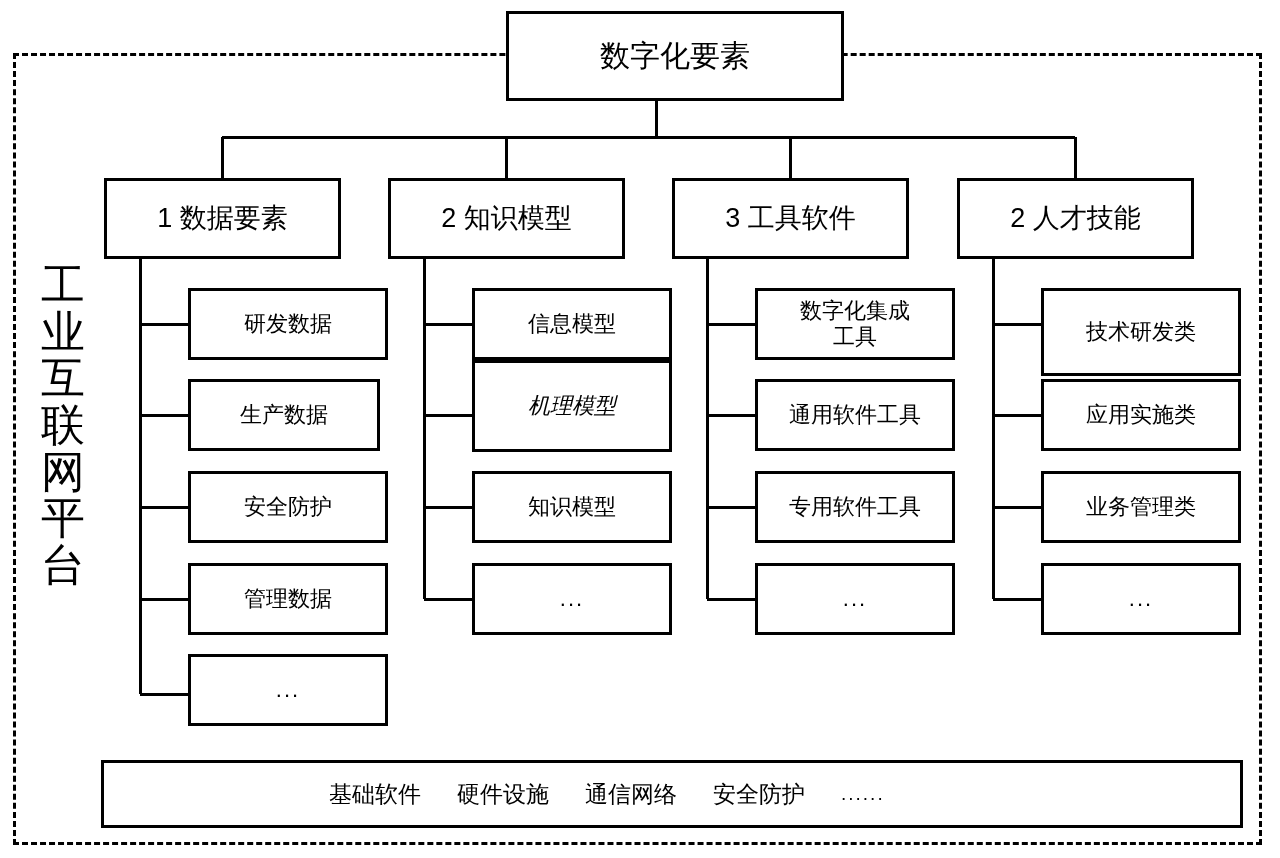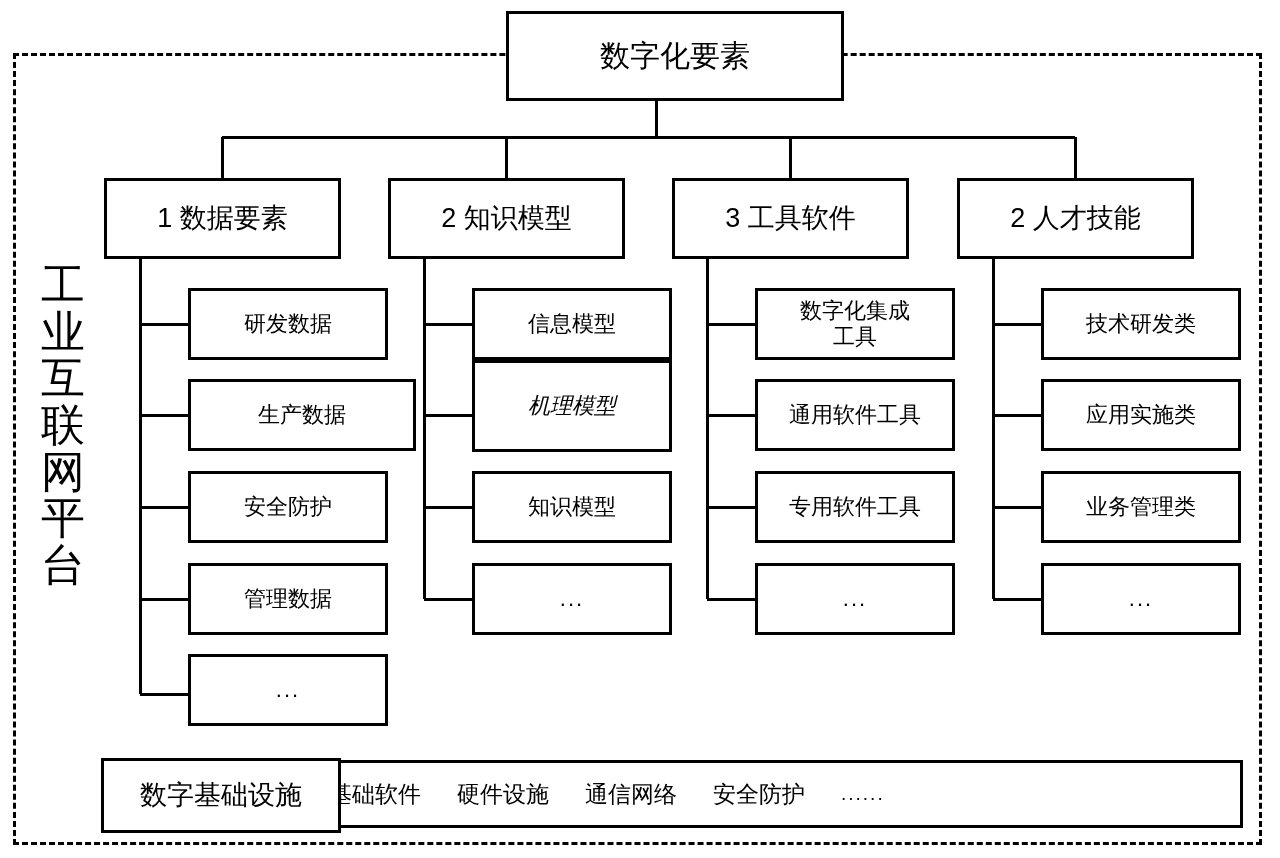--- a/index.html
+++ b/index.html
@@ -166,21 +166,21 @@
   <div class="node node-l2" style="left:672px; top:178px; width:237px; height:81px;">
     <span>3 工具软件</span>
   </div>
   <div class="node node-l2" style="left:957px; top:178px; width:237px; height:81px;">
     <span>2 人才技能</span>
   </div>
 
   <div class="node node-leaf" style="left:188px; top:288px; width:200px; height:72px;">
     <span>研发数据</span>
   </div>
-  <div class="node node-leaf" style="left:188px; top:379px; width:228px; height:72px;">
+  <div class="node node-leaf" style="left:188px; top:379px; width:192px; height:72px;">
     <span>生产数据</span>
   </div>
   <div class="node node-leaf" style="left:188px; top:471px; width:200px; height:72px;">
     <span>安全防护</span>
   </div>
   <div class="node node-leaf" style="left:188px; top:563px; width:200px; height:72px;">
     <span>管理数据</span>
   </div>
   <div class="node node-leaf ellipsis" style="left:188px; top:654px; width:200px; height:72px;">
     <span>...</span>
@@ -206,21 +206,21 @@
   <div class="node node-leaf" style="left:755px; top:379px; width:200px; height:72px;">
     <span>通用软件工具</span>
   </div>
   <div class="node node-leaf" style="left:755px; top:471px; width:200px; height:72px;">
     <span>专用软件工具</span>
   </div>
   <div class="node node-leaf ellipsis" style="left:755px; top:563px; width:200px; height:72px;">
     <span>...</span>
   </div>
 
-  <div class="node node-leaf" style="left:1041px; top:288px; width:200px; height:72px;">
+  <div class="node node-leaf" style="left:1041px; top:288px; width:200px; height:88px;">
     <span>技术研发类</span>
   </div>
   <div class="node node-leaf" style="left:1041px; top:379px; width:200px; height:72px;">
     <span>应用实施类</span>
   </div>
   <div class="node node-leaf" style="left:1041px; top:471px; width:200px; height:72px;">
     <span>业务管理类</span>
   </div>
   <div class="node node-leaf ellipsis" style="left:1041px; top:563px; width:200px; height:72px;">
     <span>...</span>
@@ -229,17 +229,14 @@
   <div class="infra-bar" style="left:101px; top:760px; width:1142px; height:68px;">
     <div class="infra-items">
       <span>基础软件</span>
       <span>硬件设施</span>
       <span>通信网络</span>
       <span>安全防护</span>
       <span class="more">......</span>
     </div>
   </div>
 
-  <div class="node infra-label" style="left:101px; top:758px; width:240px; height:75px;">
-    <span>数字基础设施</span>
-  </div>
 
 </div>
 
 </body></html>

